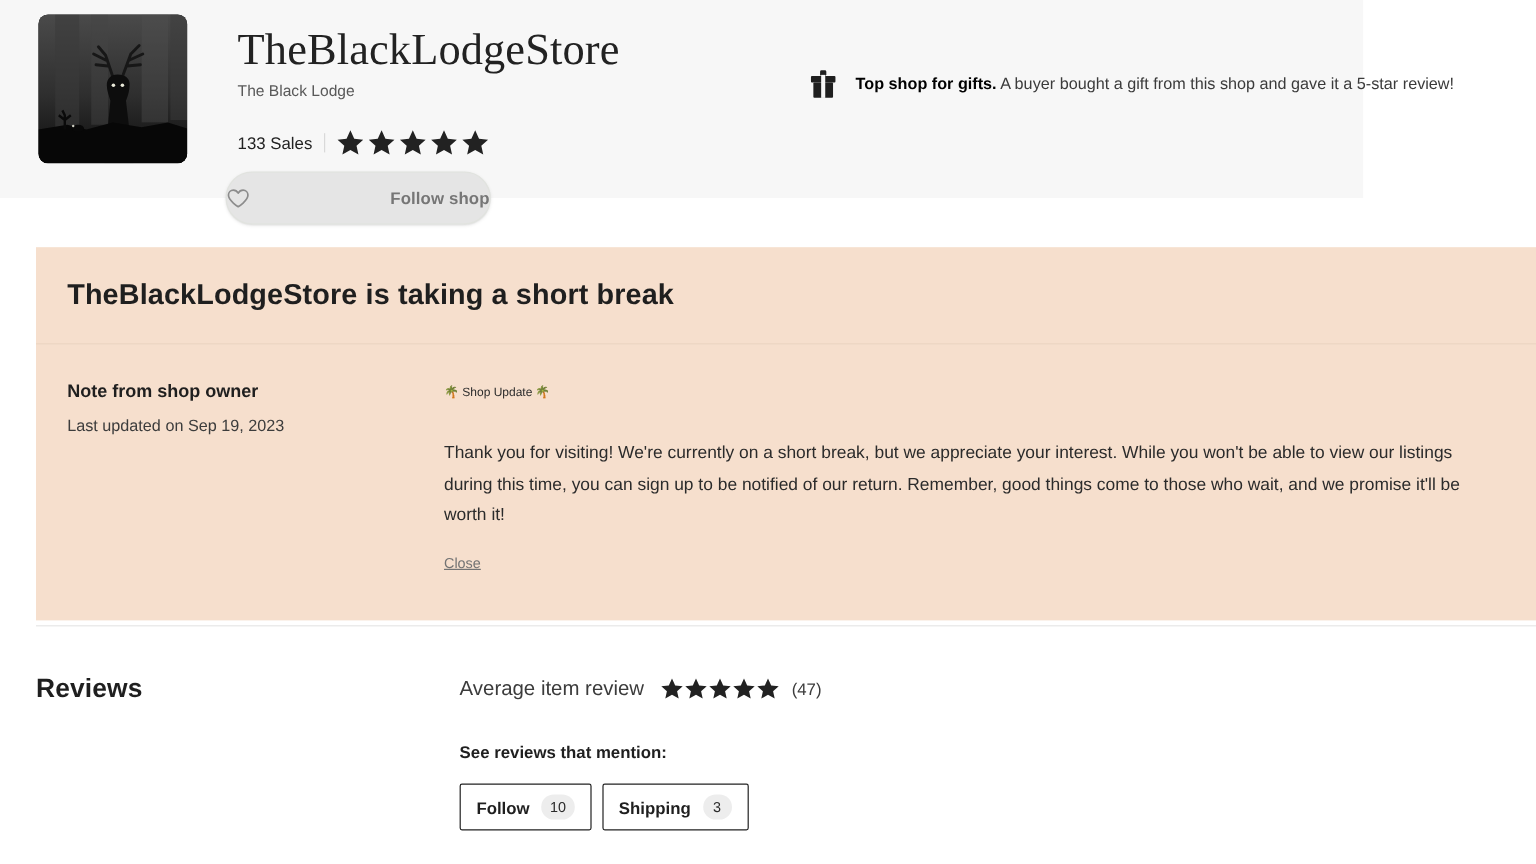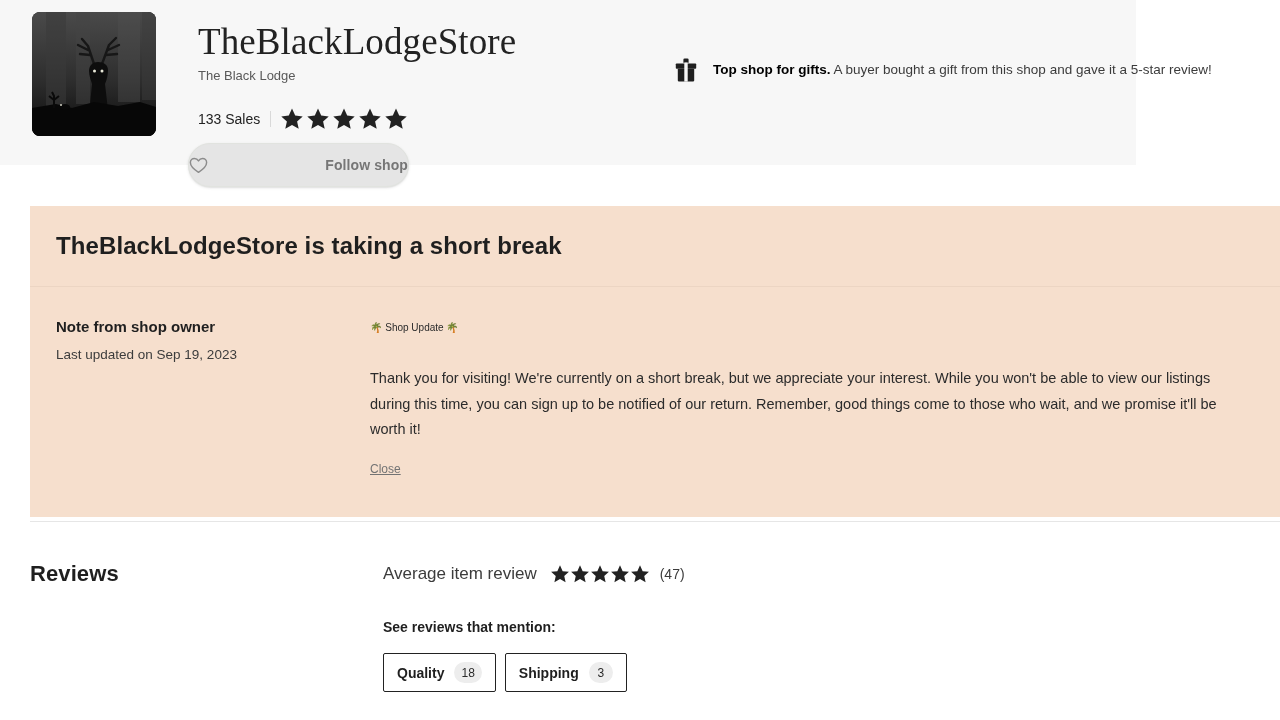--- a/index.html
+++ b/index.html
@@ -423,22 +423,22 @@
             <path d="M12 1.6 L15.2 8.6 L22.7 9.4 L17.1 14.4 L18.7 21.8 L12 18 L5.3 21.8 L6.9 14.4 L1.3 9.4 L8.8 8.6 Z" fill="#222222"></path>
           </svg>
         </span>
       <span class="avg-count">(47)</span>
     </div>
 
     <div class="mention-label">See reviews that mention:</div>
 
     <div class="mention-pills" id="mention-pills">
         <div class="mention-pill">
-          <span class="mention-pill-label">Quality</span>
-          <span class="mention-pill-count">18</span>
+          <span class="mention-pill-label">Follow</span>
+          <span class="mention-pill-count">10</span>
         </div>
         <div class="mention-pill">
           <span class="mention-pill-label">Shipping</span>
           <span class="mention-pill-count">3</span>
         </div>
       </div>
   </div>
 </div>
 
 </body></html>

